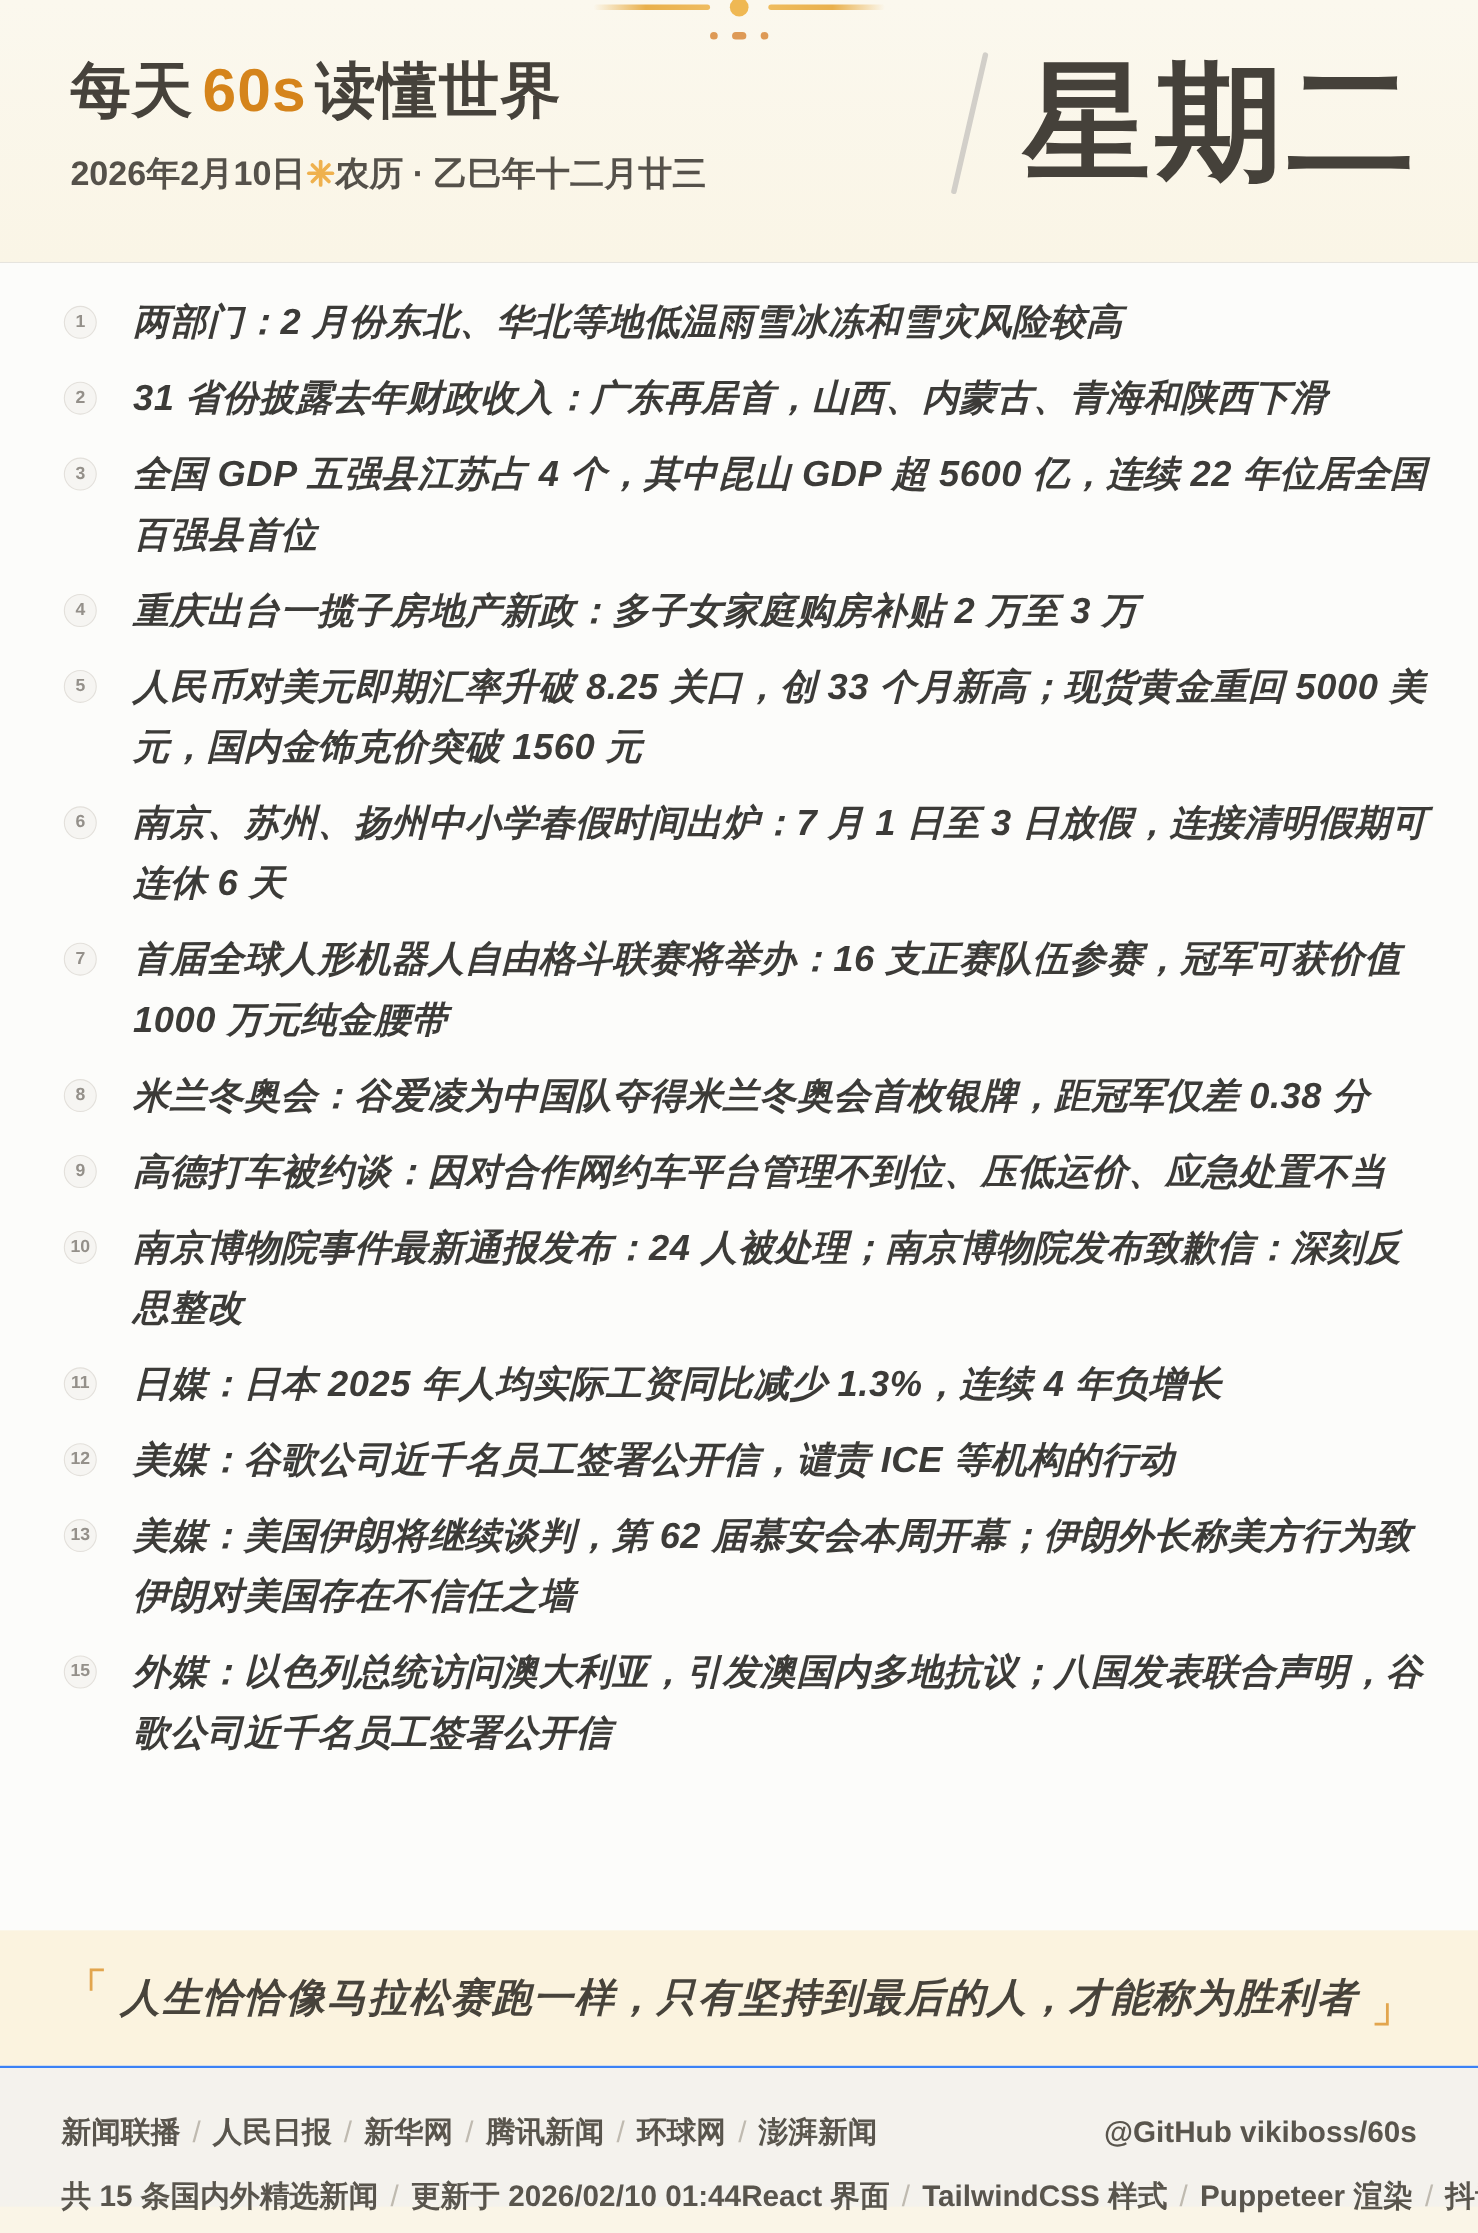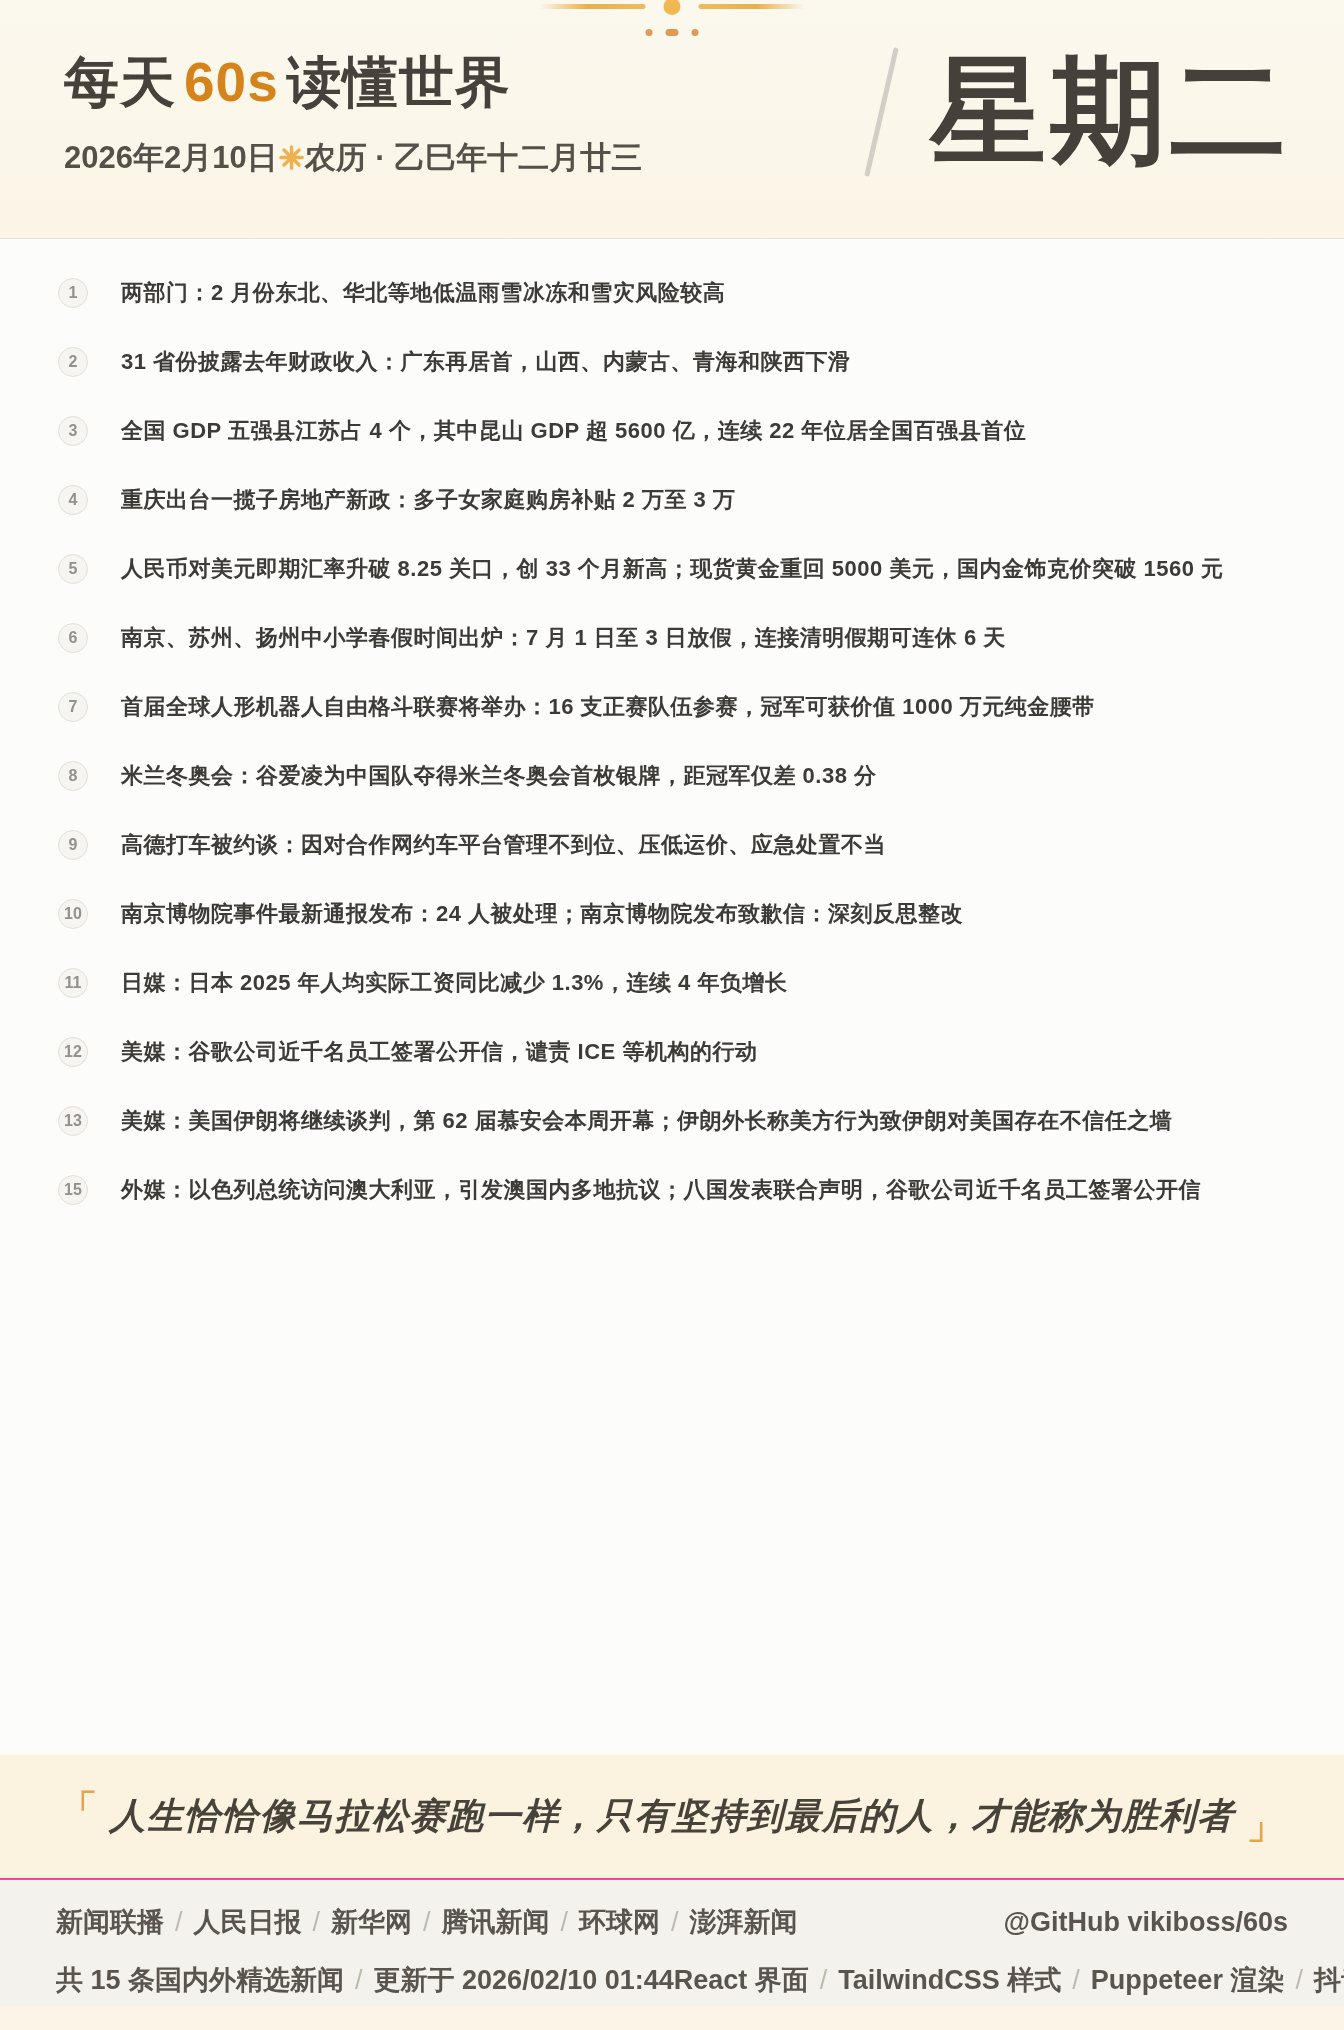--- a/index.html
+++ b/index.html
@@ -33,31 +33,31 @@
 
   
   .news { height:1517px; background:#FCFCFA; border-top:1px solid #E4E1DB; padding:26px 46px 0 58px; overflow:hidden; }
   .item { display:flex; align-items:flex-start; margin-bottom:14px; }
   .num {
     flex:0 0 30px; width:30px; height:30px; margin-top:13px; margin-right:33px;
     border-radius:50%; background:#F6F5F2; border:1px solid #E3E0DB;
     color:#94908A; font-size:16px; font-weight:700;
     display:flex; align-items:center; justify-content:center;
   }
-  .txt { font-size:22px; font-weight:700; line-height:55px; color:#3C3B38; letter-spacing:0.5px; }
+  .txt { font-size:33px; font-weight:700; line-height:55px; color:#3C3B38; letter-spacing:0.5px;font-style:italic; }
 
   
   .quote { height:123px; background:#FBF3DF; display:flex; align-items:center; justify-content:center; white-space:nowrap; }
   .bracket { color:#E2A54E; font-size:38px; font-weight:800; line-height:1; }
   .bracket.open  { transform:translateY(-8px); margin-right:12px; }
   .bracket.close { transform:translateY(8px);  margin-left:12px; }
   .qtext { font-size:36px; font-weight:700; font-style:italic; color:#47433B; letter-spacing:1.5px; }
 
   
-  .footer { height:128px; background:#F4F2ED; border-top:2px solid #ec4899; padding:24px 56px 0 56px; font-size:27px; font-weight:700; color:#59554D; }
+  .footer { height:128px; background:#F4F2ED; border-top:2px solid #3b82f6; padding:40px 56px 0 56px; font-size:27px; font-weight:700; color:#59554D; }
   .frow { display:flex; justify-content:space-between; align-items:baseline; white-space:nowrap; }
   .frow.second { margin-top:22px;align-items:flex-end; }
   .sep { color:#BFBAB0; font-weight:400; margin:0 11px; }
   .seg:last-child .sep { display:none; }
 </style>
 </head>
 <body>
 
 <div class="page">
 

